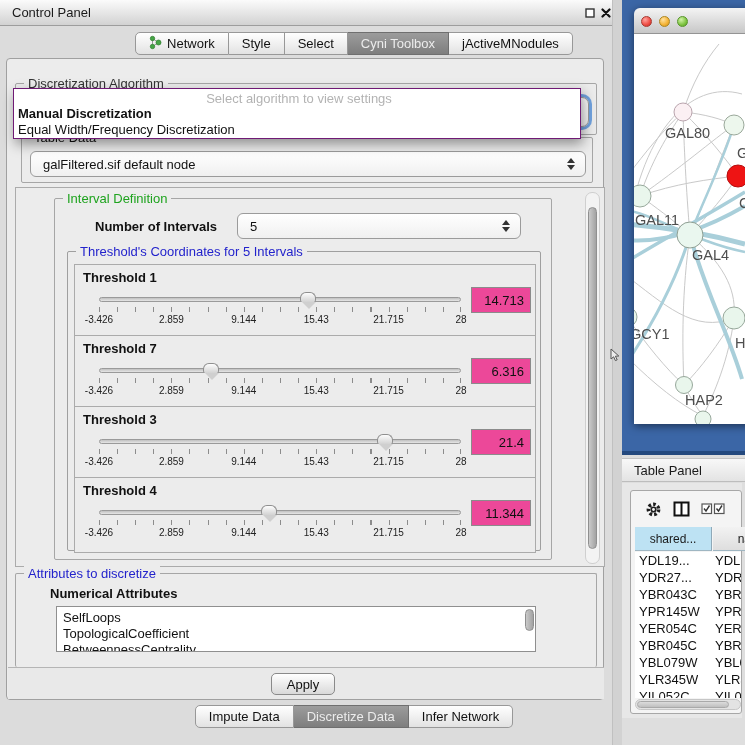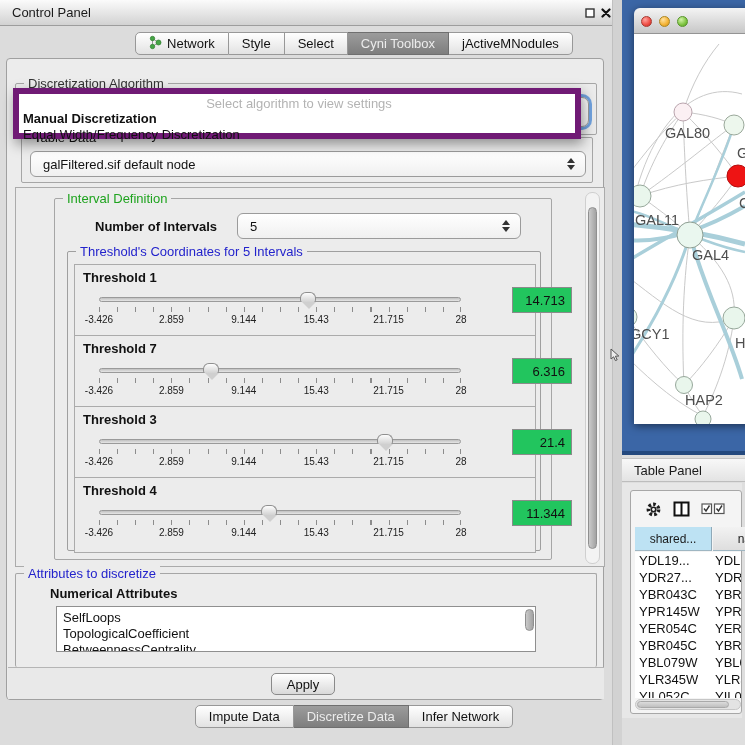--- a/index.html
+++ b/index.html
@@ -34,42 +34,42 @@
   .spin { position:absolute; right:9px; top:50%; transform:translateY(-50%); width:9px; height:12px; }
   .spin .up, .spin .dn { position:absolute; left:0; width:0; height:0;
     border-left:4.5px solid transparent; border-right:4.5px solid transparent; }
   .spin .up { top:0; border-bottom:5px solid #333; }
   .spin .dn { bottom:0; border-top:5px solid #333; }
 
   
   #algo-combo { left:22px; top:96px; width:566px; height:30px; border-radius:7px;
     box-shadow:0 0 0 3px rgba(92,150,221,.85); }
   #algo-popup { left:12px; top:87px; width:568px; height:51px; background:#fff;
-    border:6px solid #701a75; box-shadow:2px 5px 12px rgba(0,0,0,.4); z-index:5;padding-left:32px; }
+    border:1px solid #701a75; box-shadow:2px 5px 12px rgba(0,0,0,.4); z-index:5;padding-left:32px; }
   .popup-item { position:absolute; left:0; width:100%; font-size:13px; padding-left:4px; color:#111; }
 
   
   .thr-panel { position:absolute; left:6px; width:462px; height:76px; border:1px solid #ababab; background:#ececec; }
   .thr-title { position:absolute; left:8px; top:5px; font-size:13px; font-weight:bold; color:#111; }
   .slider-zone { position:absolute; left:24px; top:28px; width:362px; height:34px; }
   .track { position:absolute; left:0; top:4px; width:100%; height:5px;
     background:linear-gradient(#c0c0c0,#e6e6e6); border:1px solid #9a9a9a; border-radius:3px; }
   .thumb { position:absolute; top:-1px; width:16px; height:10px;
     background:linear-gradient(#fdfdfd,#d2d2d2); border:1px solid #8f8f8f; border-bottom:none;
     border-radius:6px 6px 2px 2px; z-index:2; }
   .thumb::after { content:""; position:absolute; left:1px; top:9px; width:0; height:0;
     border-left:7px solid transparent; border-right:7px solid transparent; border-top:7px solid #cfcfcf; }
   .ticks { position:absolute; left:0; top:14px; width:100%; height:5px;
     background-image:repeating-linear-gradient(90deg,#8c8c8c 0 1px,transparent 1px calc(100%/20)); }
   .ticks::after { content:""; position:absolute; right:0; top:0; width:1px; height:5px; background:#8c8c8c; }
   .tick-labels { position:absolute; left:0; top:21px; width:100%; height:12px; font-size:10px; color:#222; }
   .tick-labels span { position:absolute; transform:translateX(-50%); white-space:nowrap; }
-  .value-box { position:absolute; left:396px; top:22px; width:60px; height:26px; background:#22c55e;
+  .value-box { position:absolute; left:396px; top:22px; width:60px; height:26px; background:#ec4899;
     border:1px solid #8b8b8b; font-size:13px; text-align:right; padding-right:6px;
-    font-family:"Liberation Sans",sans-serif; color:#111;margin-left:41px; }
+    font-family:"Liberation Sans",sans-serif; color:#111; }
 
   
   .vscroll-track { position:absolute; background:#f3f3f3; border:1px solid #cfcfcf; border-radius:7px; }
   .vscroll-thumb { position:absolute; background:linear-gradient(90deg,#cacaca,#a2a2a2); border:1px solid #8f8f8f; border-radius:5px; }
 
   .list-box { position:absolute; background:#fff; border:1px solid #8f8f8f; overflow:hidden; }
   .list-item { font-size:13px; color:#111; line-height:16px; padding-left:6px; white-space:nowrap; }
 
   .button { position:absolute; background:linear-gradient(#ffffff,#d9d9d9); border:1px solid #8a8a8a;
     border-radius:5px; font-size:13px; color:#111; display:flex; align-items:center; justify-content:center; }

